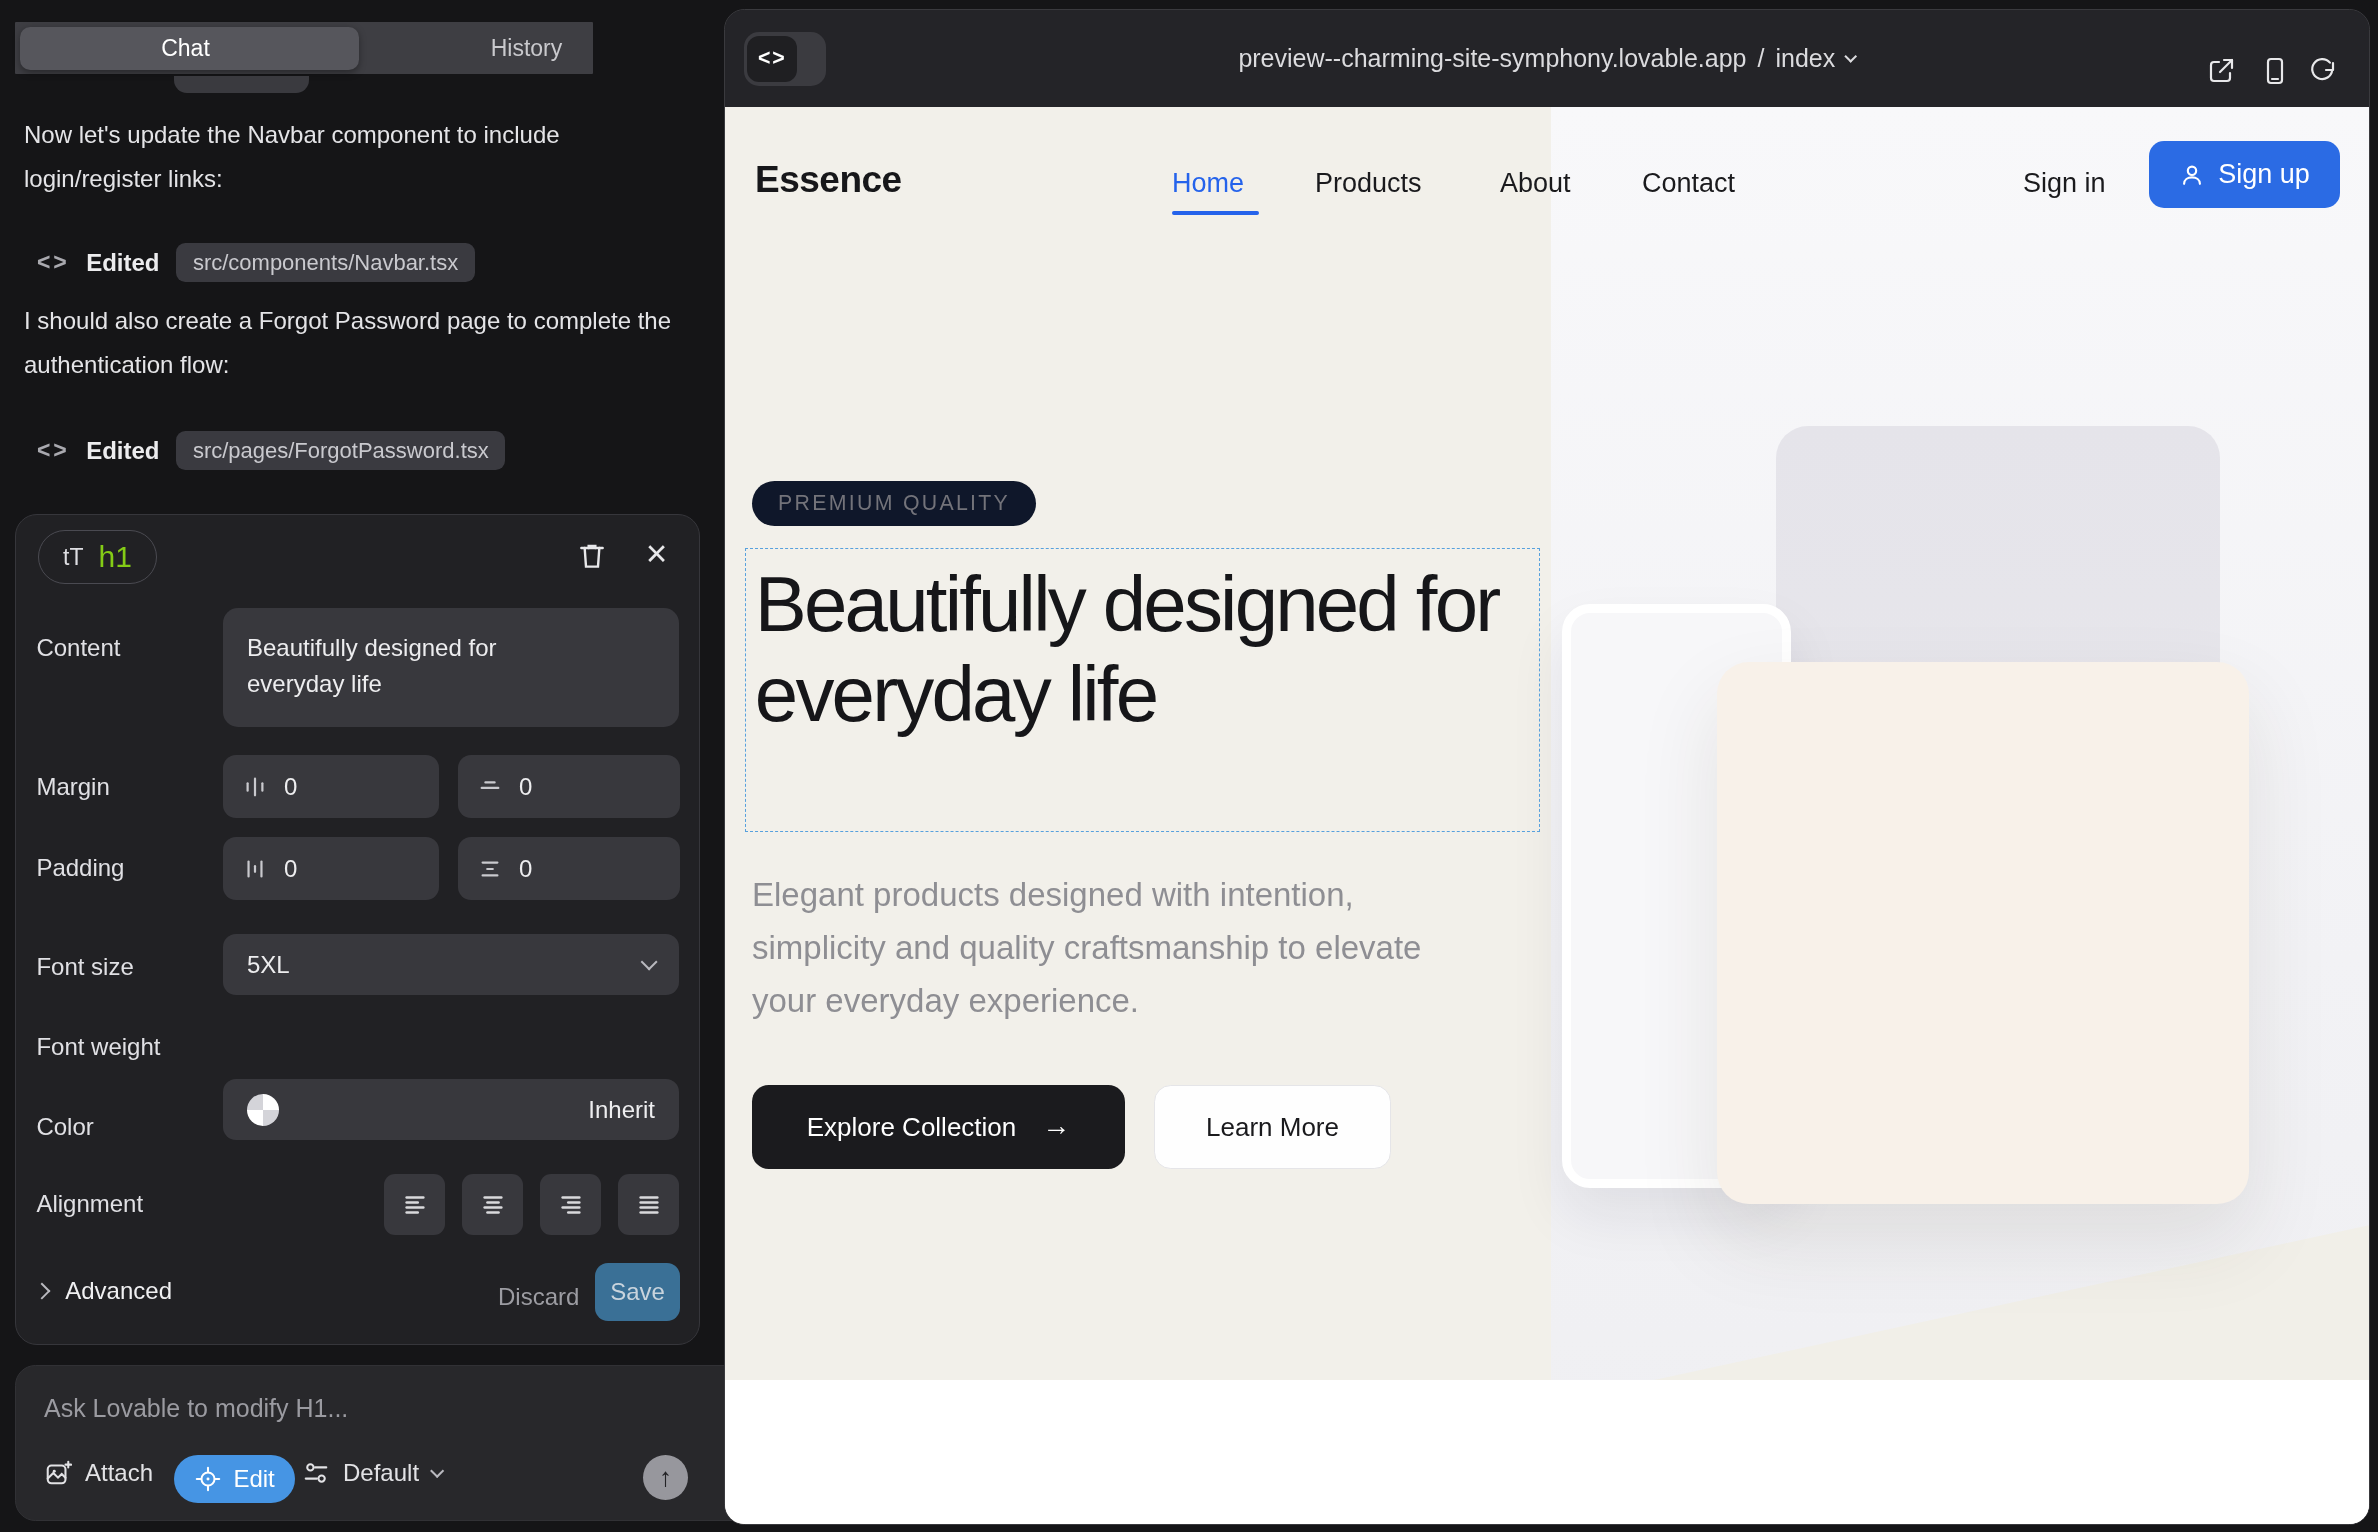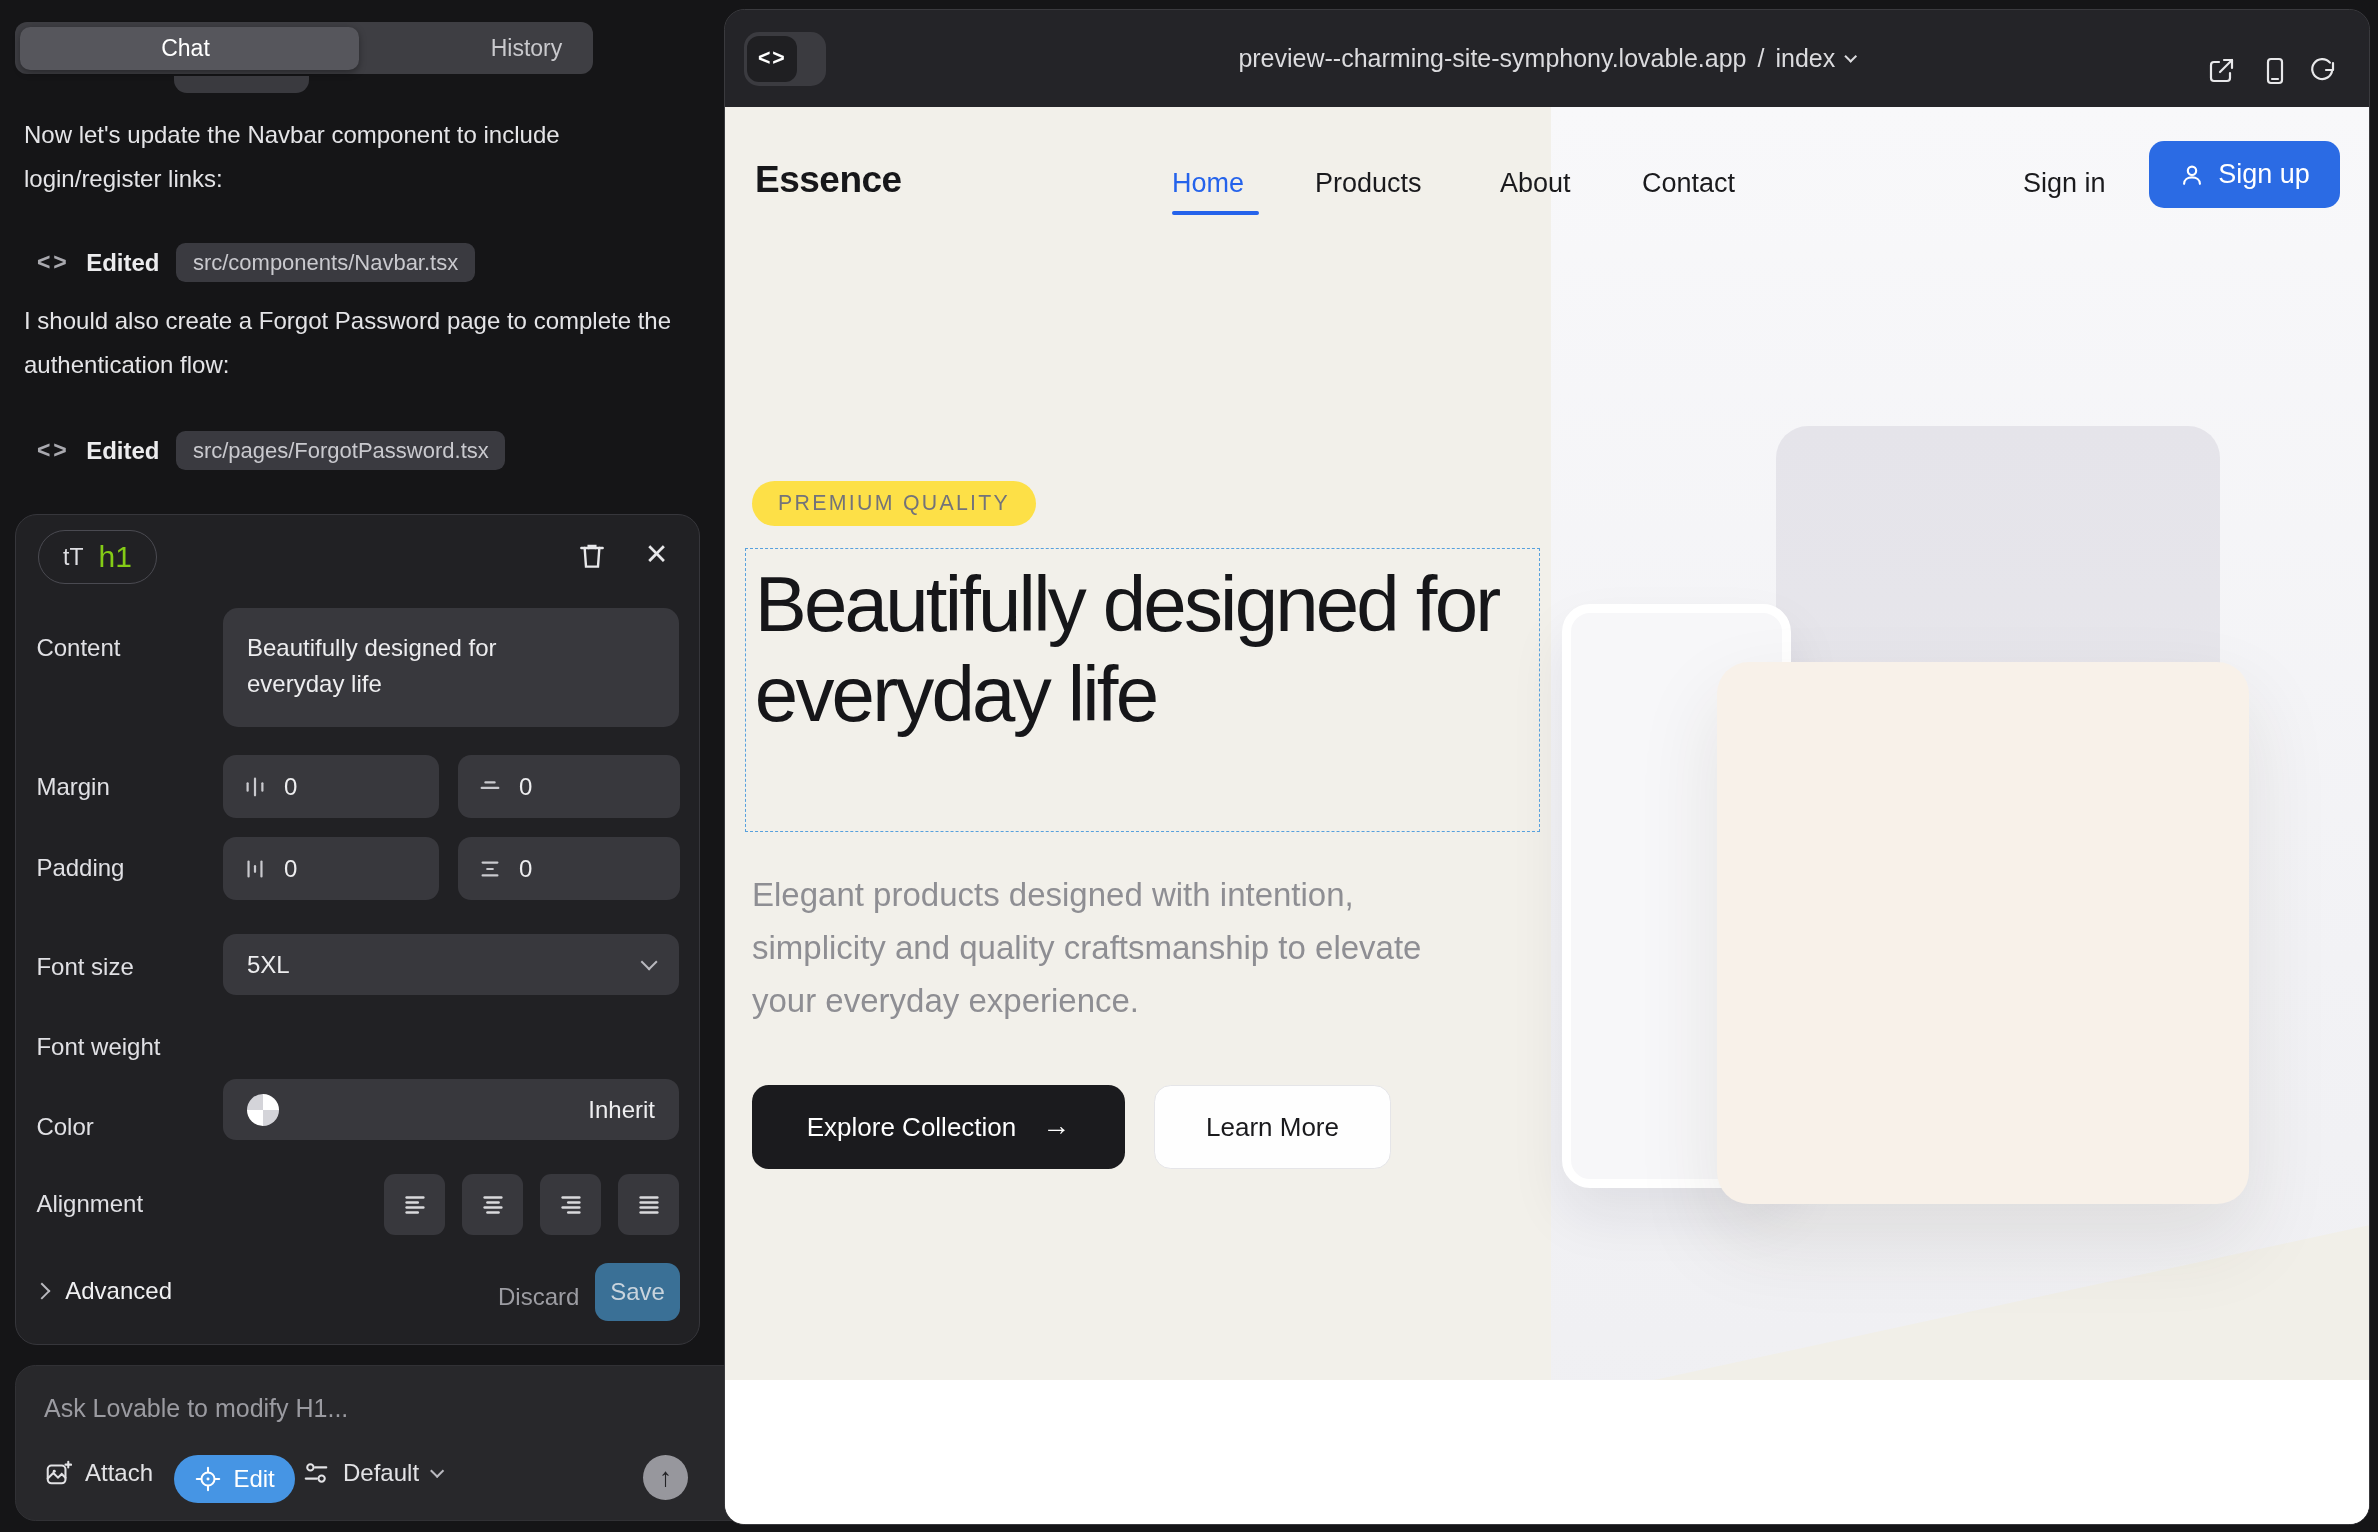--- a/index.html
+++ b/index.html
@@ -2,21 +2,21 @@
 <html style="font-size:15px"><head>
 <meta charset="utf-8">
 <style>
   html,body{margin:0;padding:0;background:#0e0e10;}
   .app{position:relative;width:2378px;height:1532px;background:#151517;overflow:hidden;
        font-family:"Liberation Sans","DejaVu Sans",sans-serif;-webkit-font-smoothing:antialiased;}
   .abs{position:absolute;}
   svg{display:block;}
 
   
-  .tabs{left:15px;top:22px;width:578px;height:52px;background:#3E3E43;border-radius:12px;}
+  .tabs{left:15px;top:22px;width:578px;height:52px;background:#3E3E43;border-radius:1px;}
   .tab-active-bg{position:absolute;left:4.6px;top:4.6px;width:339px;height:43px;background:#56565C;border-radius:10.2px;
        box-shadow:0 2.8px 7.4px rgba(0,0,0,.35);}
   .tab-label{position:absolute;top:0;height:52px;width:341px;display:flex;align-items:center;justify-content:center;
        font-size:23px;}
   .tab-chat{left:0;color:#FFFFFF;font-weight:500;}
   .tab-history{left:341px;color:#C9C9CD;}
   .partial-chip{left:174px;top:76px;width:135px;height:16.7px;background:#3A3A3F;border-radius:0 0 13px 13px;}
   .msg{left:24px;width:664px;font-size:24px;line-height:44px;color:#E4E4E7;}
   .edited-row{left:37px;height:43px;display:flex;align-items:center;gap:16.7px;}
   .code-glyph{color:#A9A9AF;font-size:23px;font-weight:700;letter-spacing:2.8px;}
@@ -80,21 +80,21 @@
        clip-path:polygon(0 100%,100% 0,100% 100%);}
   .bottom-white{left:0;top:1273px;width:1644px;height:145px;background:#FFFFFF;}
 
   .logo{left:30px;top:52px;font-size:37px;font-weight:700;color:#17171A;letter-spacing:-0.5px;}
   .nav-link{top:61px;font-size:27px;color:#1A1A1D;}
   .nav-home{color:#2563EB;}
   .home-underline{left:447px;top:104px;width:87px;height:3.7px;background:#2563EB;border-radius:1.9px;}
   .signin{left:1298px;top:61px;font-size:27px;color:#1A1A1D;}
   .signup{left:1424px;top:34px;width:191px;height:67px;background:#2B6BE4;border-radius:15px;display:flex;
        align-items:center;justify-content:center;gap:13px;color:#fff;font-size:27px;}
-  .badge{left:27px;top:374px;height:45px;padding:0 26px;border-radius:927px;background:#fde047;color:#73737A;
+  .badge{left:27px;top:374px;height:45px;padding:0 26px;border-radius:927px;background:#0f172a;color:#73737A;
        font-size:21.3px;letter-spacing:2.3px;display:inline-flex;align-items:center;}
   .selection{left:19.5px;top:441px;width:795px;height:284px;border:1.9px dashed #58A1DD;box-sizing:border-box;}
   .heading{padding:9.3px 0 0 9.3px;width:770px;font-size:78px;line-height:90px;font-weight:500;color:#161619;letter-spacing:-2.8px;}
   .para{left:27px;top:761px;width:742px;font-size:33px;line-height:53px;color:#8E8E93;}
   .cta-primary{left:27px;top:978px;width:373px;height:84px;background:#1B1B1E;border-radius:16.7px;display:flex;
        align-items:center;justify-content:center;gap:26px;color:#FFFFFF;font-size:26px;}
   .cta-arrow{font-size:28px;margin-top:-1.9px;}
   .cta-secondary{left:429px;top:978px;width:237px;height:84px;background:#FEFEFE;border:1.9px solid #E5E5E8;border-radius:16.7px;
        display:flex;align-items:center;justify-content:center;color:#1A1A1D;font-size:26px;box-sizing:border-box;}
 </style>

